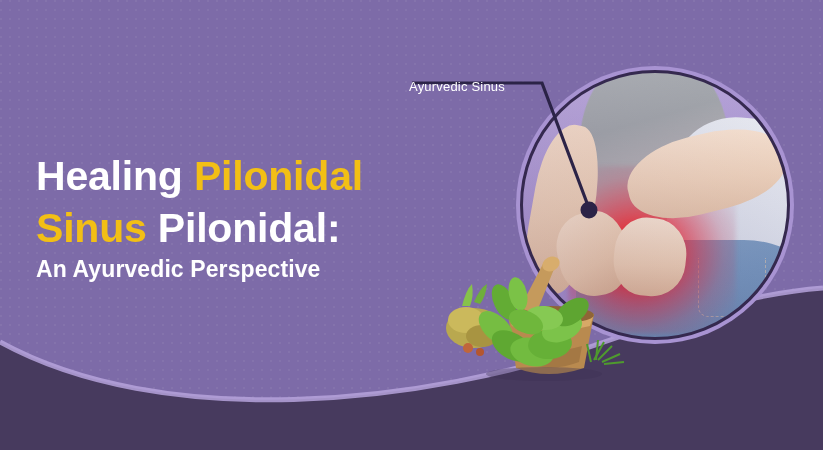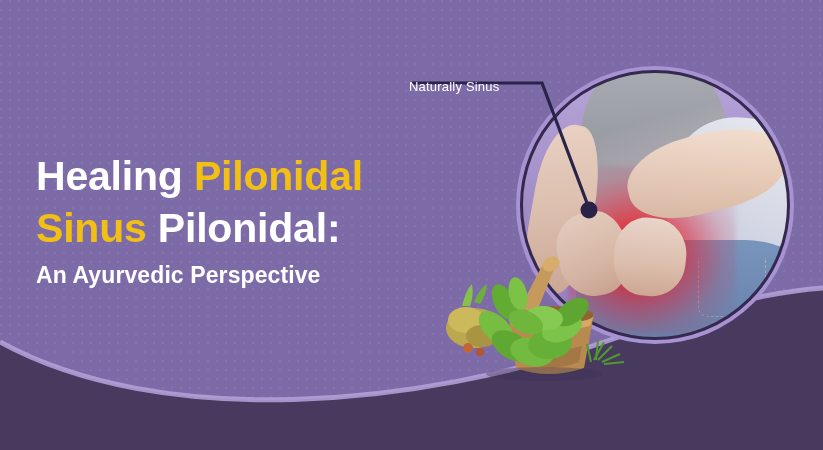--- a/index.html
+++ b/index.html
@@ -203,21 +203,21 @@
     font-weight: 700;
     line-height: 52px;
     color: #ffffff;
     letter-spacing: -0.2px;
     white-space: nowrap;
   }
   .accent {
     color: #f2bf15;
   }
   .subtitle {
-    margin-top: 8px;
+    margin-top: 2px;
     font-size: 23px;
     font-weight: 700;
     color: #ffffff;
     letter-spacing: 0.1px;
     white-space: nowrap;
   }
 </style>
 </head>
 <body>
 
@@ -246,21 +246,21 @@
       <div class="ph-hand-b"></div>
       <div class="ph-shade"></div>
     </div>
     <div class="photo-ring"></div>
   </div>
 
   <svg class="callout-svg" viewBox="0 0 230 190">
     <polyline points="12,23 142,23 187,143" fill="none" stroke="#2b2347" stroke-width="3.2" stroke-linejoin="miter" stroke-linecap="butt"></polyline>
     <circle cx="189" cy="150" r="8.5" fill="#2b2347"></circle>
   </svg>
-  <div class="callout-label">Naturally Sinus</div>
+  <div class="callout-label">Ayurvedic Sinus</div>
 
   <svg class="herbs" viewBox="0 0 190 126">
 
     <g>
       <ellipse cx="30" cy="72" rx="28" ry="20" fill="#b9a84f"></ellipse>
       <ellipse cx="22" cy="64" rx="18" ry="13" fill="#cbb95c"></ellipse>
       <ellipse cx="38" cy="80" rx="16" ry="11" fill="#a89441"></ellipse>
       <path d="M18,50 q4,-16 10,-22 q2,12 -2,22 Z" fill="#86c24a"></path>
       <path d="M30,46 q6,-14 13,-18 q-1,12 -7,20 Z" fill="#6fae3c"></path>
       <circle cx="24" cy="92" r="5" fill="#c0663a"></circle>

